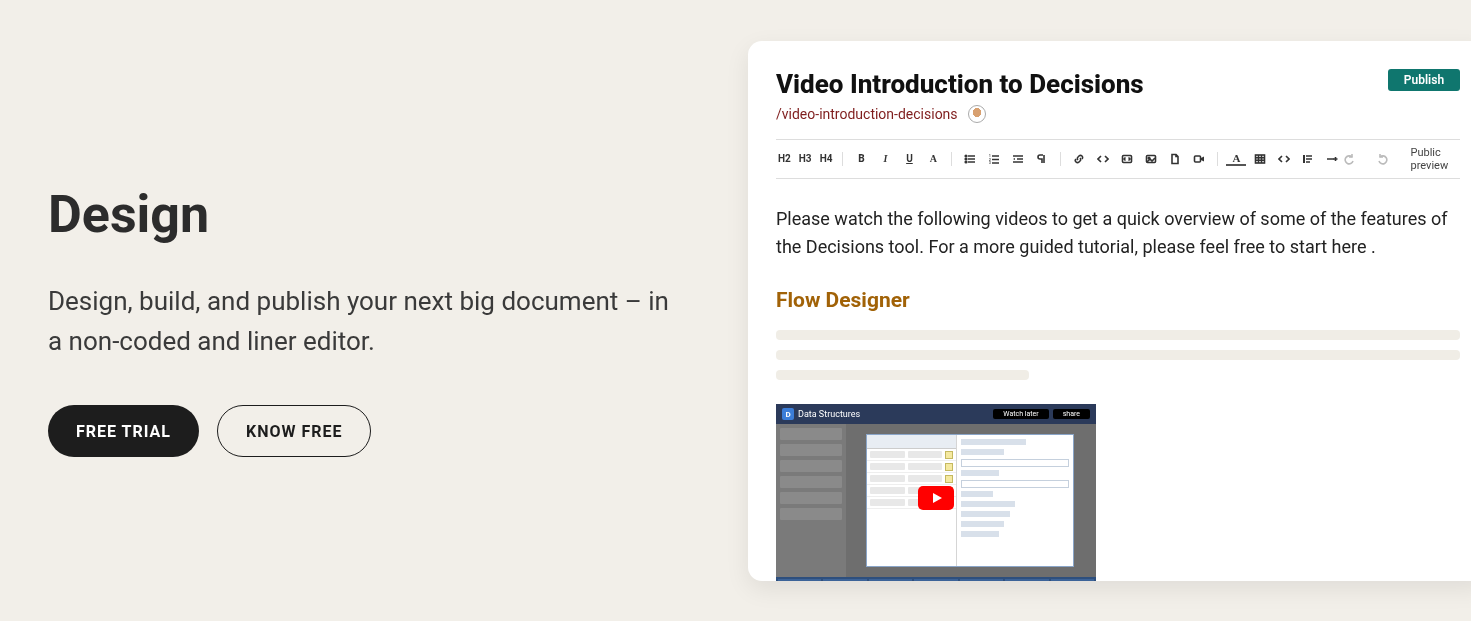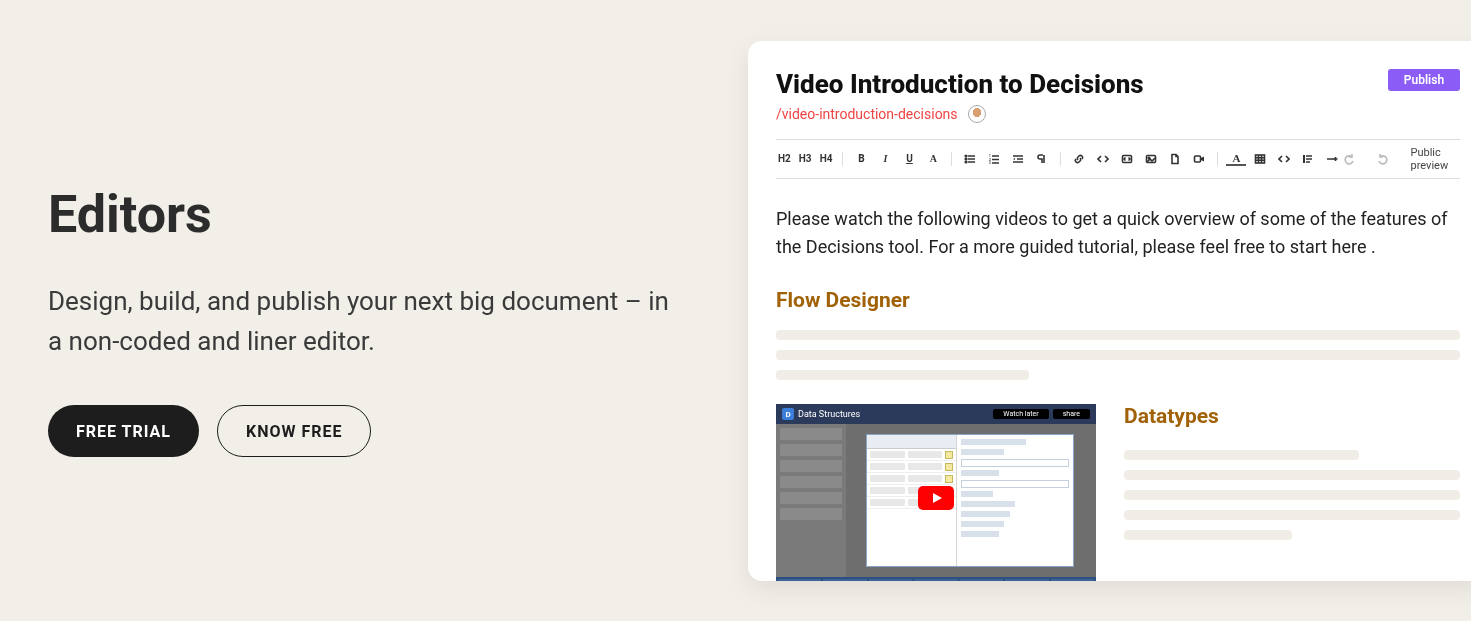--- a/index.html
+++ b/index.html
@@ -79,39 +79,39 @@
   align-items: flex-start;
   justify-content: space-between;
   margin-bottom: 6px;
 }
 .card-title {
   font-size: 26px;
   font-weight: 800;
   color: #111;
 }
 .publish-btn {
-  background: #8b5cf6;
+  background: #0f766e;
   color: #fff;
   border: none;
   border-radius: 3px;
   padding: 4px 16px;
   font-size: 12px;
   font-weight: 600;
   cursor: pointer;
   font-family: inherit;
 }
 .slug-row {
   display: flex;
   align-items: center;
   gap: 10px;
   margin-bottom: 16px;
 }
 .slug {
   font-size: 14px;
-  color: #ef4444;
+  color: #7f1d1d;
 }
 .avatar {
   width: 18px;
   height: 18px;
   border-radius: 50%;
   border: 1px solid #aaa;
   background: radial-gradient(circle at 50% 40%, #d8a070 35%, #fff 36%);
 }
 .toolbar {
   display: flex;
@@ -288,21 +288,21 @@
 .media-right .line.w70 { width: 70%; }
 .media-right .line.w50 { width: 50%; }
 svg.tb-svg { width:12px; height:12px; stroke:#333; stroke-width:1.6; fill:none; }
 .undo-redo svg { stroke:#bbb; }
 </style>
 </head>
 <body>
 
 <div class="container">
   <div class="left">
-    <h1>Editors</h1>
+    <h1>Design</h1>
     <p>Design, build, and publish your next big document – in a non-coded and liner editor.</p>
     <div class="buttons">
       <button class="btn btn-primary">FREE TRIAL</button>
       <button class="btn btn-secondary">KNOW FREE</button>
     </div>
   </div>
 
   <div class="right">
     <div class="card">
       <div class="card-header">
@@ -519,27 +519,17 @@
             <div class="tab"></div>
               <div class="tab"></div>
               <div class="tab"></div>
               <div class="tab"></div>
               <div class="tab"></div>
               <div class="tab"></div>
               <div class="tab"></div>
           </div>
           <div class="play-btn"></div>
         </div>
-        <div class="media-right">
-          <div class="section-title">Datatypes</div>
-          <div>
-            <div class="line w70"></div>
-            <div class="line"></div>
-            <div class="line"></div>
-            <div class="line"></div>
-            <div class="line w50"></div>
-          </div>
-        </div>
       </div>
 
     </div>
   </div>
 </div>
 
 </body></html>

